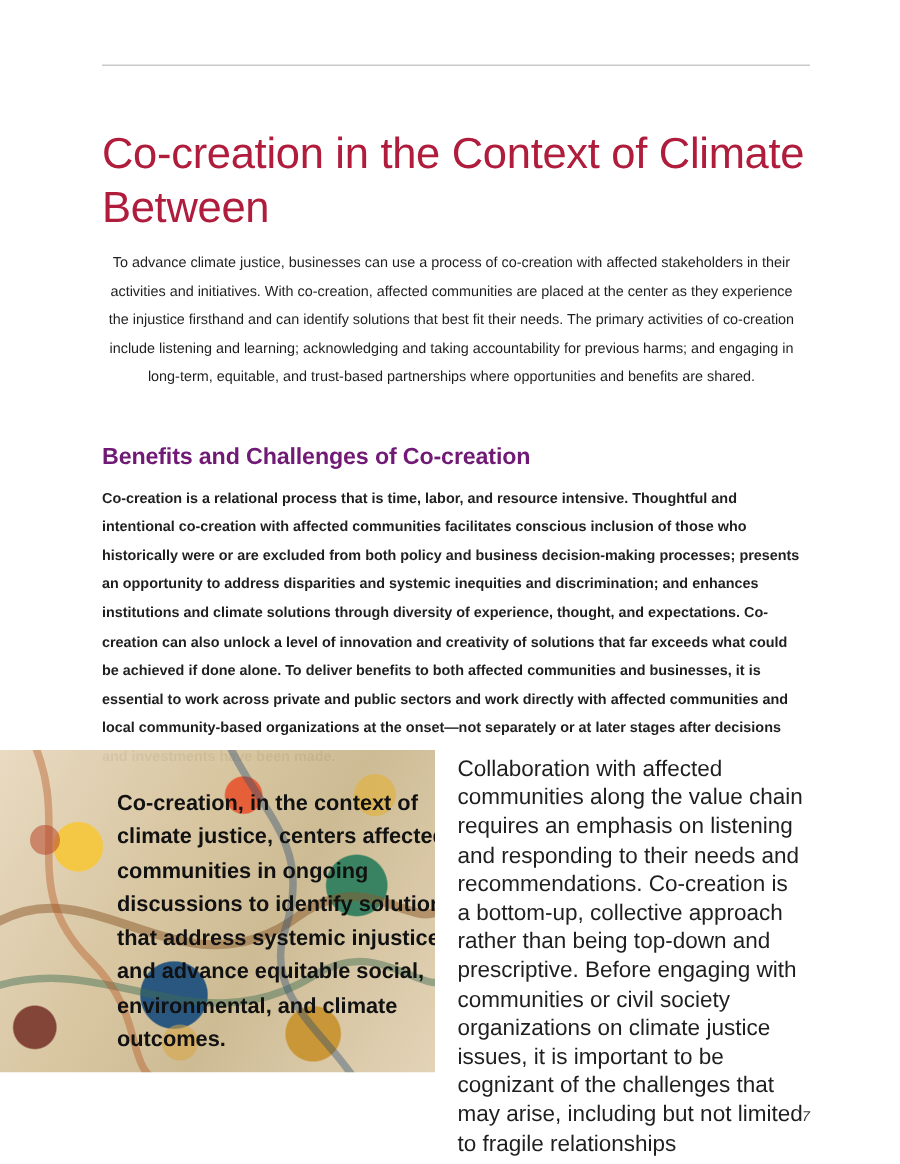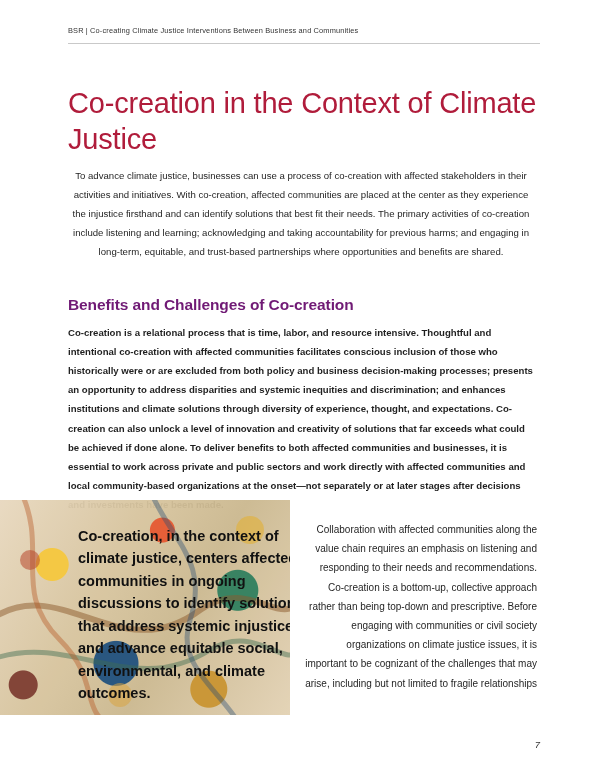--- a/index.html
+++ b/index.html
@@ -124,48 +124,46 @@
     width: 232px;
     font-size: 14.5px;
     line-height: 22.5px;
     font-weight: bold;
     color: #111111;
   }
 
   
   .right-col {
     position: absolute;
-    top: 510px;
+    top: 488px;
     left: 305px;
     width: 232px;
-    font-size: 10px;
+    font-size: 15px;
     line-height: 19.2px;
     color: #1f1f1f;
-    text-align: right;
   }
 
   
   .page-number {
     position: absolute;
     bottom: 26px;
     right: 60px;
     font-size: 9.5px;
     font-style: italic;
     color: #333333;
   }
 </style>
 </head>
 <body>
 
 <div class="page">
 
-  <div class="header">BSR | Co-creating Climate Justice Interventions Between Business and Communities</div>
   <div class="header-rule"></div>
 
-  <h1 class="title">Co-creation in the Context of Climate Justice</h1>
+  <h1 class="title">Co-creation in the Context of Climate Between</h1>
 
   <p class="intro">To advance climate justice, businesses can use a process of co-creation with affected stakeholders in their activities and initiatives. With co-creation, affected communities are placed at the center as they experience the injustice firsthand and can identify solutions that best fit their needs. The primary activities of co-creation include listening and learning; acknowledging and taking accountability for previous harms; and engaging in long-term, equitable, and trust-based partnerships where opportunities and benefits are shared.</p>
 
   <h2 class="section-heading">Benefits and Challenges of Co-creation</h2>
 
   <p class="body-para">Co-creation is a relational process that is time, labor, and resource intensive. Thoughtful and intentional co-creation with affected communities facilitates conscious inclusion of those who historically were or are excluded from both policy and business decision-making processes; presents an opportunity to address disparities and systemic inequities and discrimination; and enhances institutions and climate solutions through diversity of experience, thought, and expectations. Co-creation can also unlock a level of innovation and creativity of solutions that far exceeds what could be achieved if done alone. To deliver benefits to both affected communities and businesses, it is essential to work across private and public sectors and work directly with affected communities and local community-based organizations at the onset—not separately or at later stages after decisions and investments have been made.</p>
 
   <div class="pullquote-wrap">
     <div class="art"></div>
     <svg class="art-strokes" viewBox="0 0 290 215" preserveAspectRatio="none">

